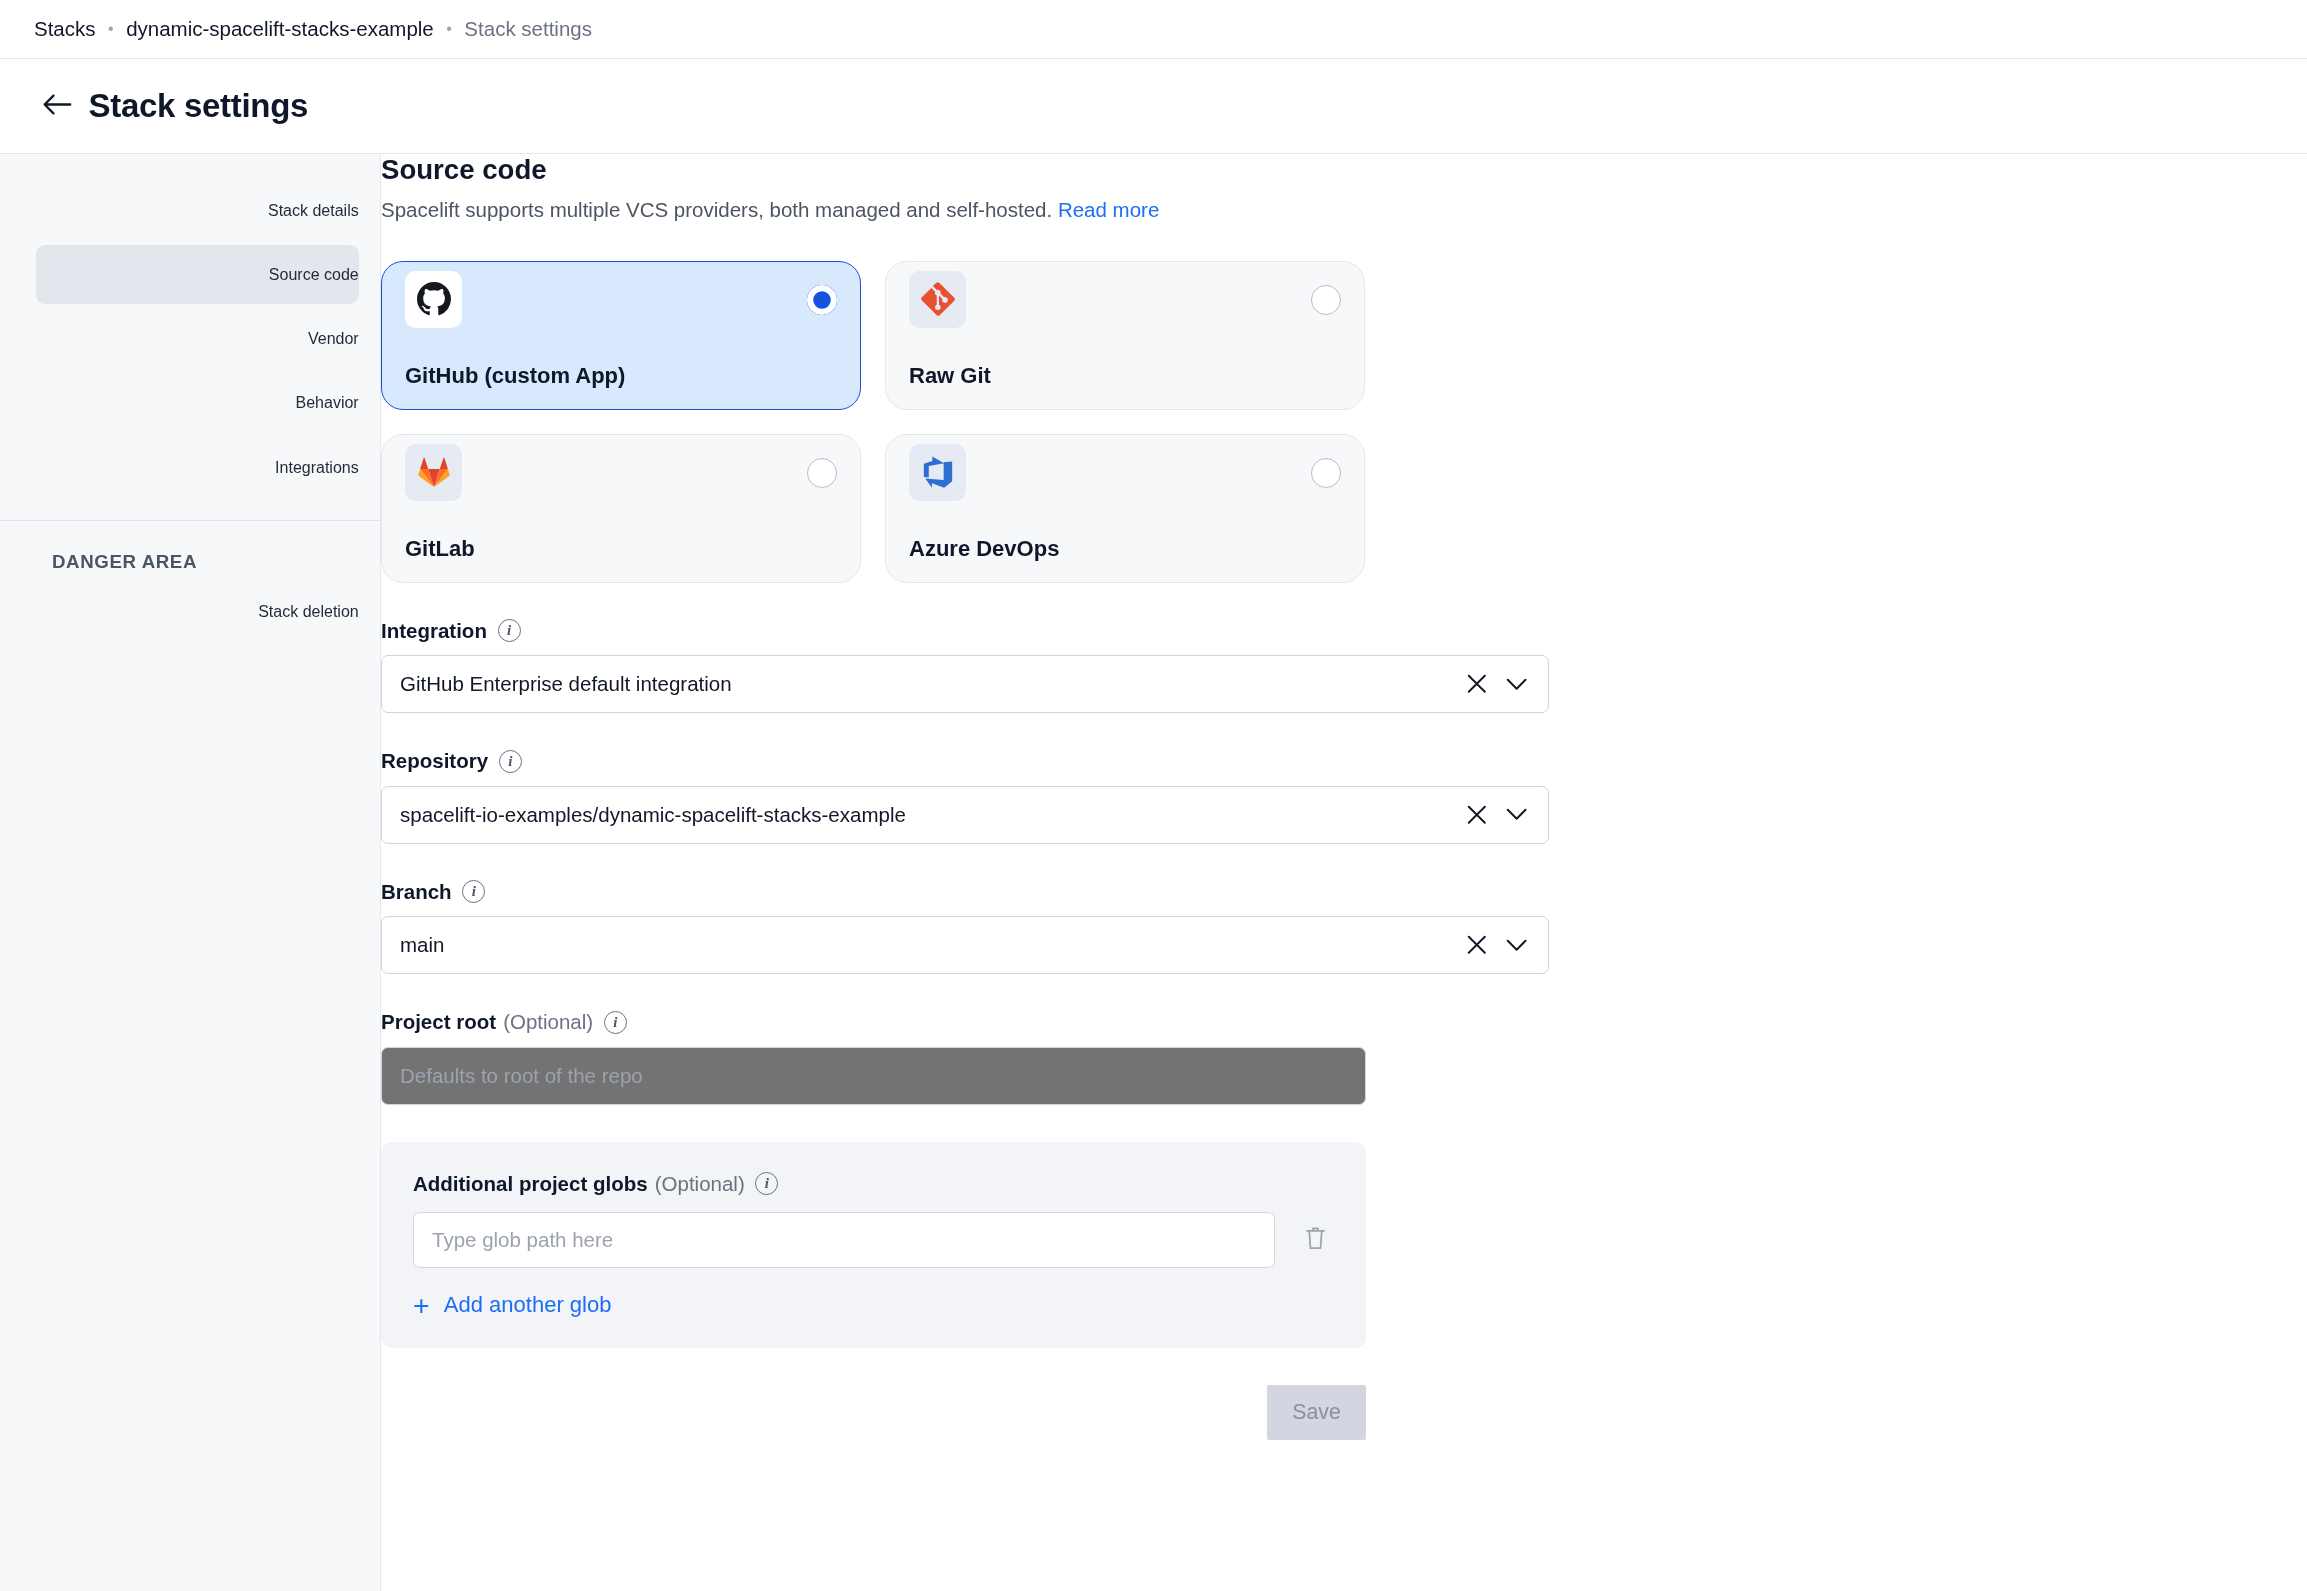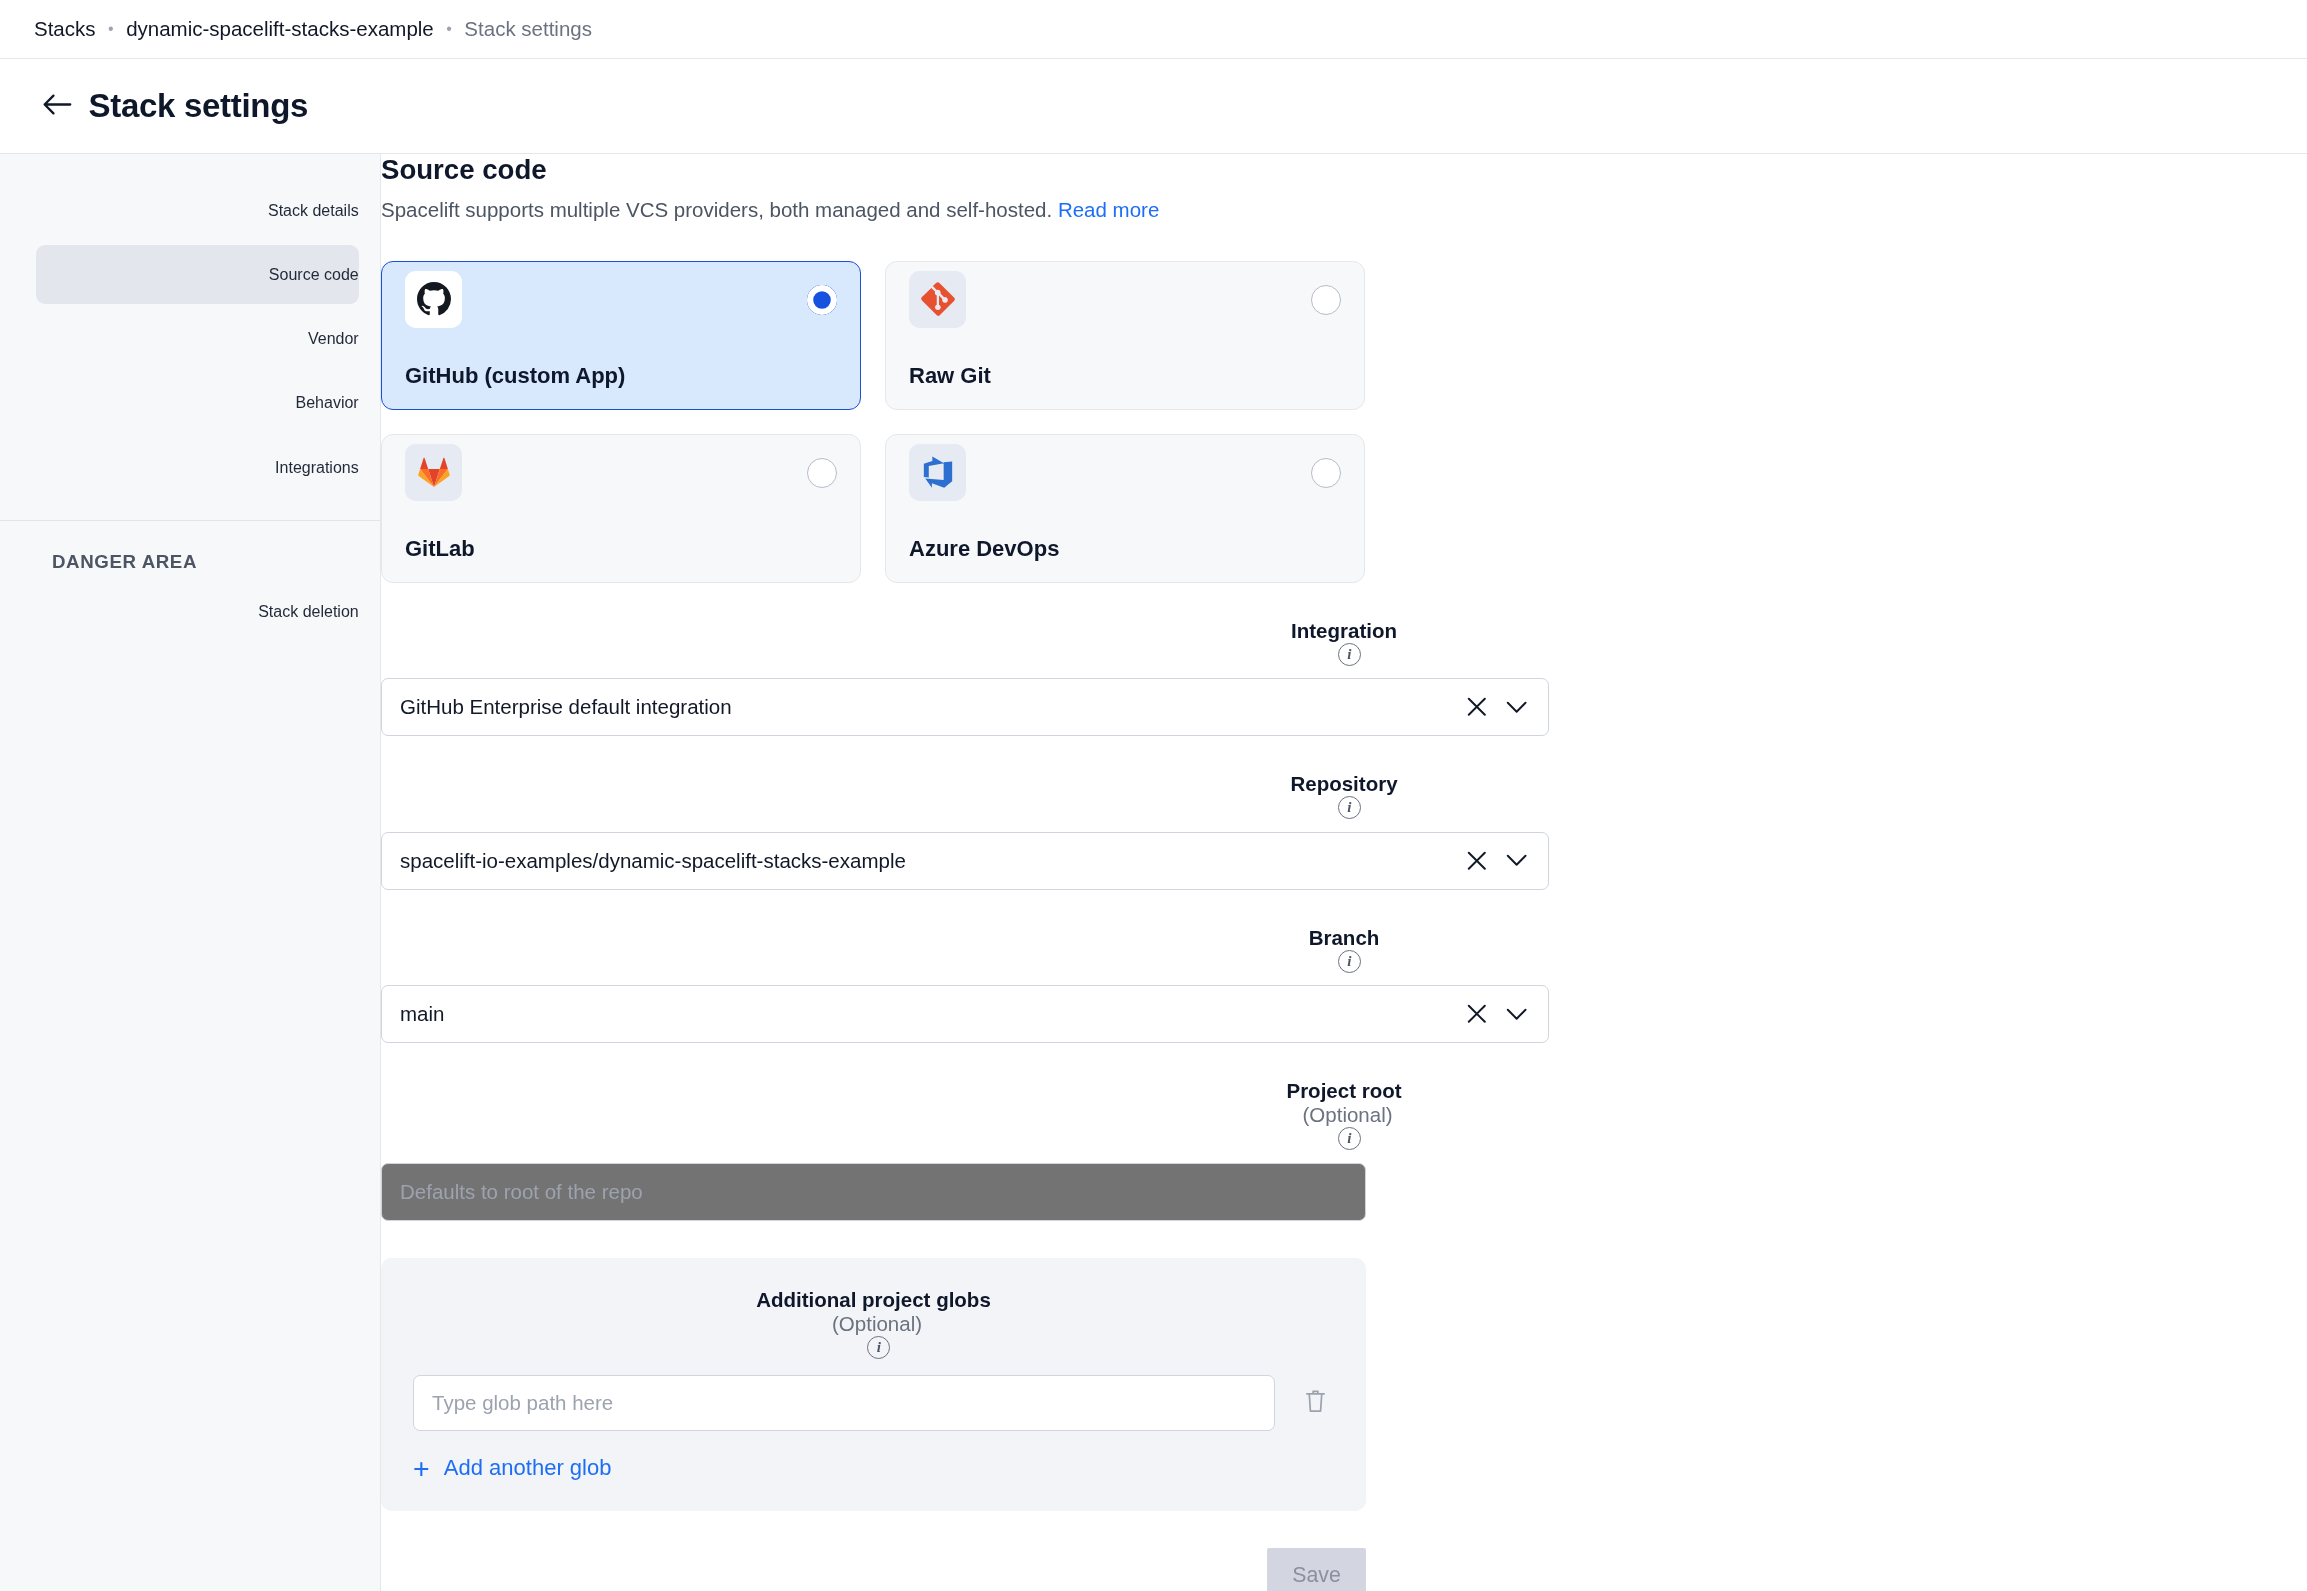--- a/index.html
+++ b/index.html
@@ -134,21 +134,21 @@
   .providers {
     display: grid;
     grid-template-columns: 480px 480px;
     gap: 24px 24px;
     margin-top: 69px;
   }
   .provider-card {
     position: relative;
     height: 149px;
     border: 1.8px solid #e5e7eb;
-    border-radius: 12px;
+    border-radius: 22px;
     background: #f7f8fa;
     padding: 9px 23px;
     cursor: pointer;
   }
   .provider-card.selected {
     background: #d8e8fd;
     border-color: #1d4ed8;
   }
   .provider-logo {
     width: 57px; height: 57px;
@@ -180,21 +180,20 @@
 
   
   .field { margin-top: 36px; }
   .field-label {
     display: flex;
     align-items: center;
     font-size: 20.5px;
     font-weight: bold;
     color: #0f172a;
     margin-bottom: 12.5px;
-    flex-direction: column;
   }
   .field-label .optional {
     font-weight: normal;
     color: #6b7280;
     margin-left: 7.1px;
   }
   .info-icon {
     display: inline-flex;
     align-items: center;
     justify-content: center;

